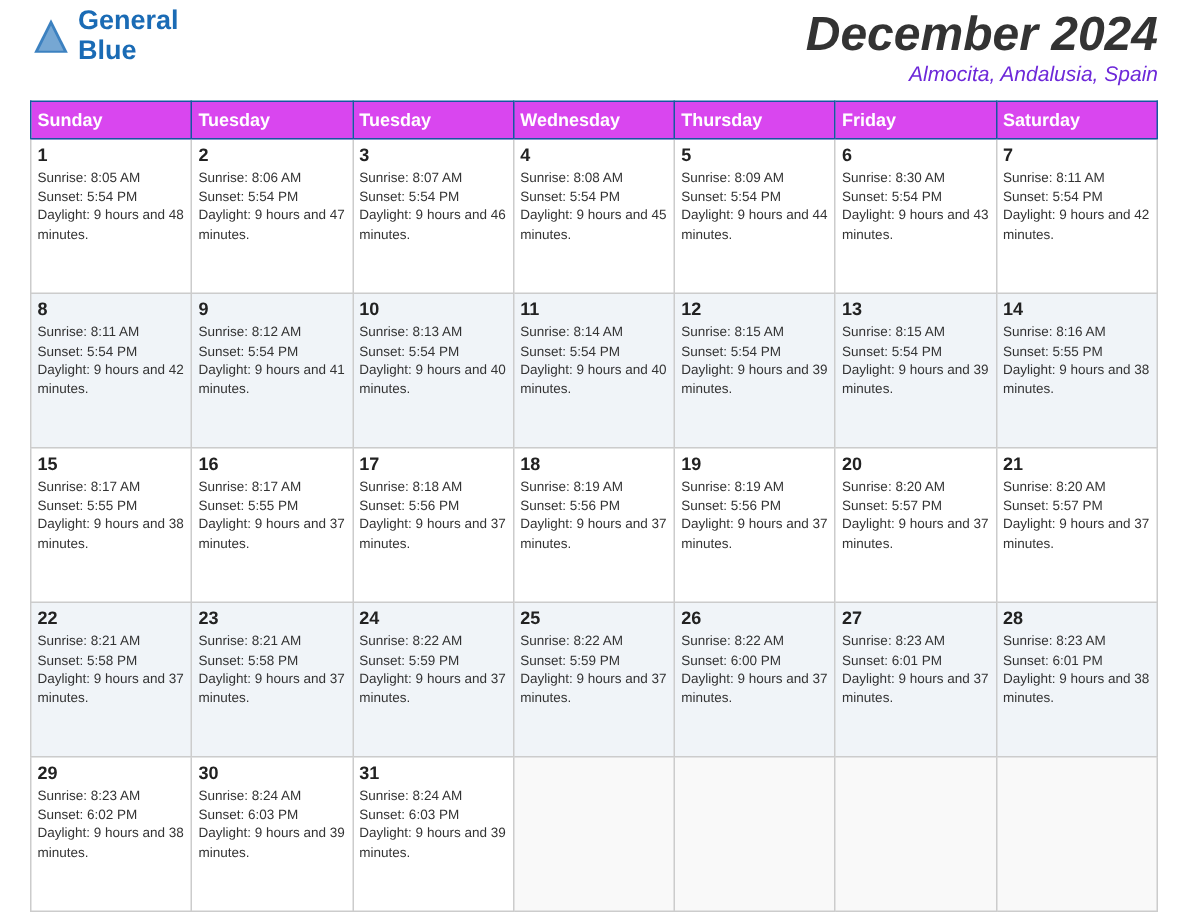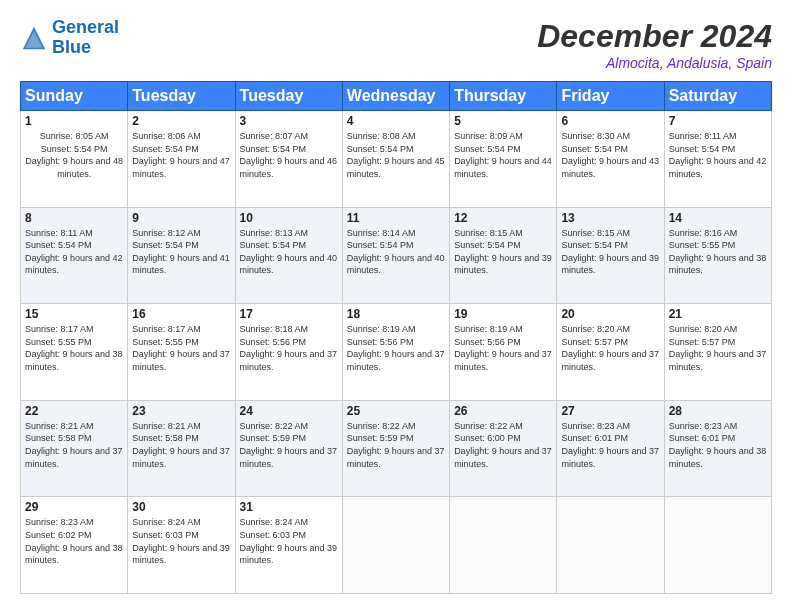--- a/index.html
+++ b/index.html
@@ -6,21 +6,21 @@
     body {
       font-family: Arial, sans-serif;
       background: #fff;
       width: 792px;
       height: 612px;
       overflow: hidden;
     }
     .page {
       width: 792px;
       height: 612px;
-      padding: 18px 20px;
+      padding: 4px 20px;
       display: flex;
       flex-direction: column;
     }
     .header {
       display: flex;
       justify-content: space-between;
       align-items: flex-start;
       margin-bottom: 10px;
     }
     .logo {
@@ -55,23 +55,23 @@
       color: #6d28d9;
     }
     .calendar {
       flex: 1;
       border: 1px solid #ccc;
       border-collapse: collapse;
       width: 100%;
       table-layout: fixed;
     }
     .calendar thead tr th {
-      background: #3b82f6;
+      background: #d946ef;
       color: #fff;
-      font-size: 16px;
+      font-size: 12px;
       font-weight: bold;
       padding: 5px 4px;
       text-align: left;
       border: 1px solid #1558a0;
     }
     .calendar tbody tr td {
       vertical-align: top;
       border: 1px solid #ccc;
       padding: 3px 4px;
       font-size: 9px;
@@ -128,21 +128,21 @@
           <th>Wednesday</th>
           <th>Thursday</th>
           <th>Friday</th>
           <th>Saturday</th>
         </tr>
     </thead>
     <tbody id="calendar-body">
     <tr>
           <td>
             <span class="day-number">1</span>
-            <div class="day-info" style="white-space: pre-line; text-align: center;">Sunrise: 8:05 AM
+            <div class="day-info" style="white-space: pre-line;">Sunrise: 8:05 AM
 Sunset: 5:54 PM
 Daylight: 9 hours and 48 minutes.</div>
           </td>
           <td>
             <span class="day-number">2</span>
             <div class="day-info" style="white-space: pre-line;">Sunrise: 8:06 AM
 Sunset: 5:54 PM
 Daylight: 9 hours and 47 minutes.</div>
           </td>
           <td>

